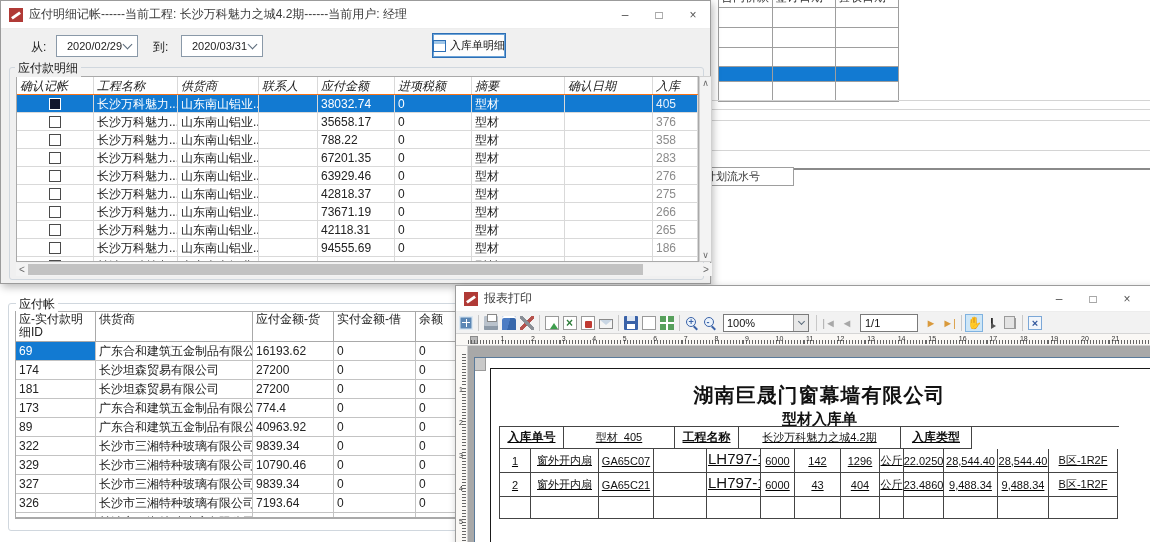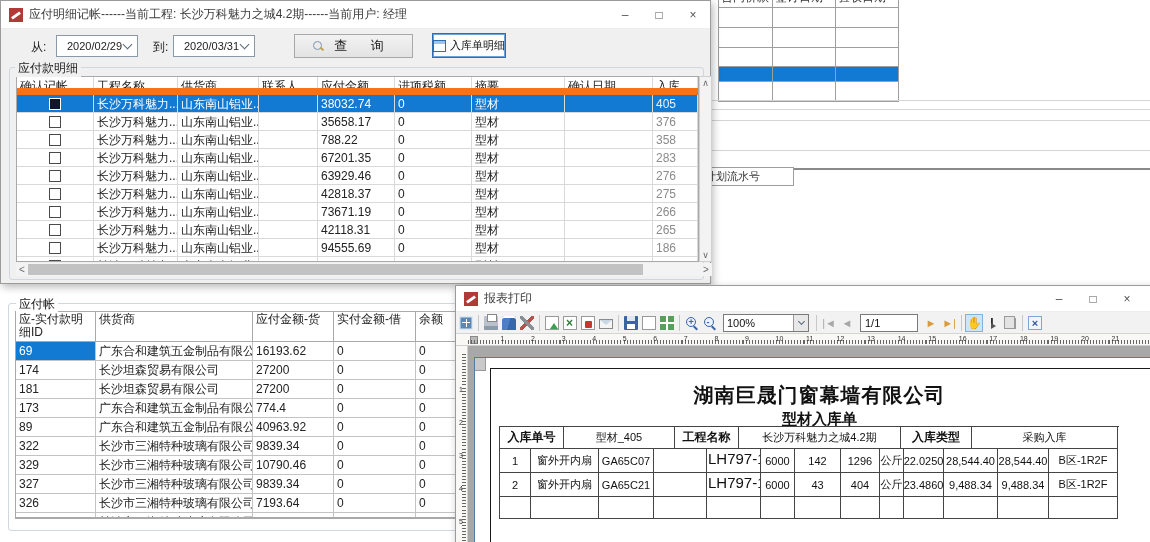--- a/index.html
+++ b/index.html
@@ -50,21 +50,21 @@
   .btn-inb{position:absolute;left:431px;top:32px;width:74px;height:25px;background:#fdfdfd;border:1px solid #2d6fb5;box-shadow:inset 0 0 0 1px #6ba3d8;display:flex;align-items:center;justify-content:center;gap:4px;font-size:11px;color:#111;}
   .win-ico{width:13px;height:12px;border:1px solid #2d6fb5;background:#fff;position:relative;}
   .win-ico:before{content:"";position:absolute;left:0;top:0;right:0;height:3px;background:#9fc6e8;}
   .mag{width:11px;height:11px;position:relative;flex:0 0 auto;letter-spacing:0;}
   .mag:before{content:"";position:absolute;left:0;top:0;width:7px;height:7px;border:1.5px solid #7d96b5;border-radius:50%;}
   .mag:after{content:"";position:absolute;left:7px;top:7px;width:4px;height:2px;background:#c2a14e;transform:rotate(40deg);}
 
   
   .t1{position:absolute;left:15px;top:75px;width:683px;height:186px;background:#fff;border:1px solid #a9a9a9;overflow:hidden;}
   .t1 .trow{display:grid;grid-template-columns:77px 84px 81px 59px 77px 77px 93px 88px 45px;height:18px;border-bottom:1px solid #d9d9d9;}
-  .t1 .trow.hdr{border-bottom:7px solid #f97316;}
+  .t1 .trow.hdr{border-bottom:1px solid #f97316;font-style:italic;}
   .t1 .tc{border-right:1px solid #d9d9d9;font-size:12px;color:#222;padding:1px 3px 0;overflow:hidden;white-space:nowrap;line-height:16px;}
   .t1 .trow.hdr .tc{color:#1a1a1a;}
   .t1 .trow.sel{background:#127ad2;}
   .t1 .trow.sel .tc{color:#fff;}
   .t1 .tc.dim{color:#8b8b8b;}
   .t1 .trow.sel .tc.dim{color:#e8f1fb;}
   .t1 .tc.ckc{display:flex;align-items:center;justify-content:center;padding:0;}
   .cb{width:12px;height:12px;border:1px solid #4a4a4a;background:#fff;}
   .trow.sel .cb{border:1px solid #fff;background:#10162e;}
 
@@ -95,21 +95,21 @@
   .hzero{position:absolute;left:14px;top:2px;width:8px;height:8px;background:#b9b9b9;border:1px solid #8a8a8a;}
   .vruler{position:absolute;left:0;top:60px;width:12px;bottom:0;background:#faf8f5;border-right:1px solid #cfcfcf;overflow:hidden;}
   .vruler .ticks{position:absolute;top:8px;bottom:0;right:1px;width:4px;background:repeating-linear-gradient(180deg,#666 0 1px,transparent 1px 3.05px);}
   .rcontent{position:absolute;left:12px;top:60px;right:0;bottom:0;background:#a8a8a8;overflow:hidden;}
   .paper{position:absolute;left:6px;top:11px;width:690px;height:200px;background:#fff;border-top:1px solid #5a7a9a;border-left:1px solid #5a7a9a;}
   .corner{position:absolute;left:0;top:0;width:11px;height:13px;background:#c9c9c9;border-right:1px solid #9a9a9a;border-bottom:1px solid #9a9a9a;}
   .frame{position:absolute;left:15px;top:10px;right:-2px;bottom:-2px;border-top:1.5px solid #1a1a1a;border-left:1.5px solid #1a1a1a;}
   .rep-company{position:absolute;left:0;width:100%;top:24px;text-align:center;font-size:20px;font-weight:bold;color:#111;letter-spacing:1px;}
   .rep-form{position:absolute;left:0;width:100%;top:52px;text-align:center;font-size:15px;font-weight:bold;color:#111;}
   .rtable{position:absolute;left:24px;top:68px;width:620px;border-left:1px solid #444;border-top:1px solid #444;background:#fff;}
-  .rrow{display:grid;}
+  .rrow{display:grid;text-decoration:underline;}
   .rrow.info{grid-template-columns:64px 111px 64px 162px 71px 146px;height:22px;}
   .rrow.dethdr{grid-template-columns:31px 68px 55px 53px 54px 34px 46px 39px 24px 40px 54px 51px 69px;height:21px;}
   .rrow.det{grid-template-columns:31px 68px 55px 53px 54px 34px 46px 39px 24px 40px 54px 51px 69px;height:24px;}
   .rrow.det.empty{height:22px;}
   .rc{border-right:1px solid #444;border-bottom:1px solid #444;font-size:11px;color:#111;display:flex;align-items:center;justify-content:center;overflow:hidden;white-space:nowrap;}
   .rc.b{font-weight:bold;font-size:12px;}
   .rrow.dethdr .rc{font-weight:bold;font-size:11px;}
   .rc.colorcell{align-items:flex-start;justify-content:flex-start;font-size:15px;padding:1px 0 0 1px;}
 
   
@@ -283,27 +283,23 @@
         <span class="cap-btn">×</span>
       </span>
     </div>
 
     <span class="lbl abs" style="left:30px;top:38px">从:</span>
     <div class="combo" style="left:55px;top:34px">
       <span class="cv">2020/02/29</span>
       <span class="chev"></span>
     </div>
     <span class="lbl abs" style="left:152px;top:38px">到:</span>
-    <div class="combo" style="left:172px;top:34px">
+    <div class="combo" style="left:180px;top:34px">
       <span class="cv">2020/03/31</span>
       <span class="chev"></span>
-    </div>
-    <div class="btn-query">
-      <span class="mag"></span>
-      <span>查 询</span>
     </div>
     <div class="btn-inb">
       <span class="win-ico"></span>
       <span>入库单明细</span>
     </div>
 
     <span class="gb-label onGray" style="left:14px;top:59px">应付款明细</span>
     <div class="gbox" style="left:8px;top:66px;width:695px;height:213px"></div>
 
     <div class="t1">
@@ -589,21 +585,20 @@
         <div class="frame"></div>
         <div class="rep-company">湖南巨晟门窗幕墙有限公司</div>
         <div class="rep-form">型材入库单</div>
         <div class="rtable" id="rTable">
             <div class="rrow info">
               <div class="rc b">入库单号</div>
               <div class="rc">型材_405</div>
               <div class="rc b">工程名称</div>
               <div class="rc">长沙万科魅力之城4.2期</div>
               <div class="rc b">入库类型</div>
-              <div class="rc">采购入库</div>
             </div>
             <div class="rrow det">
               <div class="rc">1</div>
               <div class="rc">窗外开内扇</div>
               <div class="rc">GA65C07</div>
               <div class="rc"></div>
               <div class="rc colorcell">LH797-1LL</div>
               <div class="rc">6000</div>
               <div class="rc">142</div>
               <div class="rc">1296</div>

